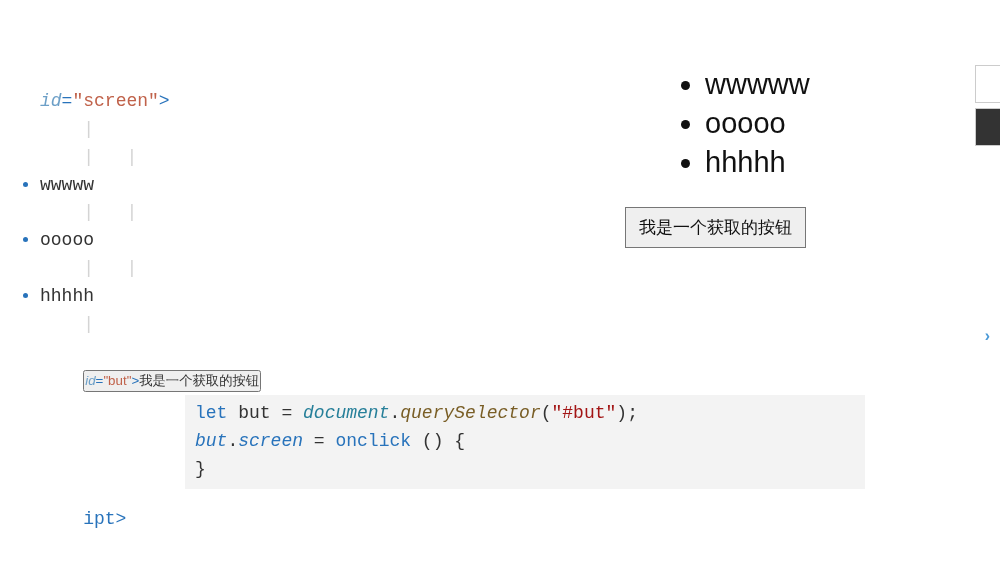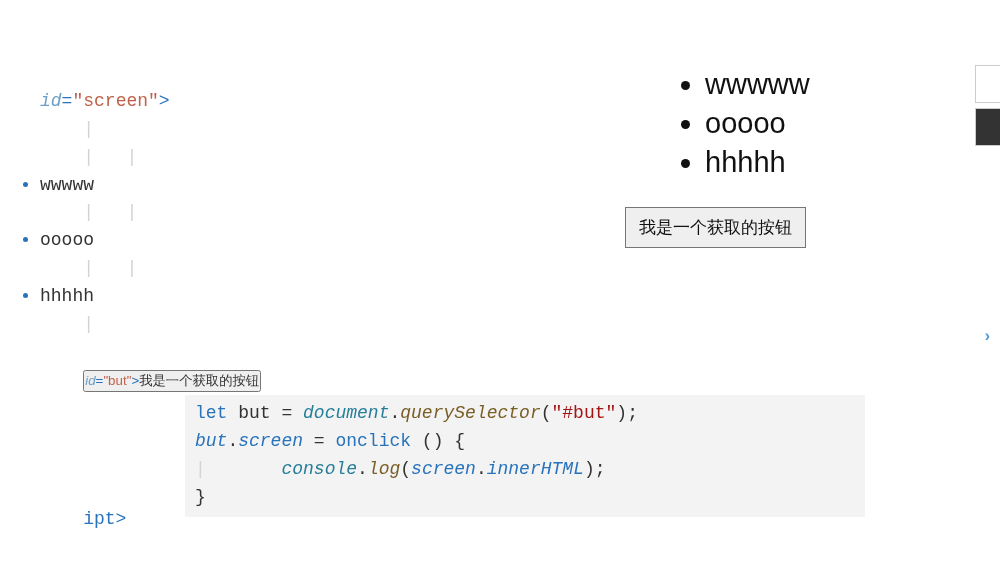--- a/index.html
+++ b/index.html
@@ -114,21 +114,20 @@
     <div class="code-line">&nbsp;</div>
     <div class="code-line">&nbsp;</div>
     <div class="code-line">    <span class="tag"></span></div>
     <div class="code-line">&nbsp;</div>
     <div class="code-line">    <span class="tag"><span class="tag">ipt&gt;</span></span></div>
   </div>
 
 <div class="code-block-2" id="js-code-container">
     <div class="code-line"><span class="keyword">let </span><span class="text-content">but = </span><span class="object-italic">document</span><span class="text-content">.</span><span class="method-italic">querySelector</span><span class="text-content">(</span><span class="string">"#but"</span><span class="text-content">);</span></div>
     <div class="code-line"><span class="var-italic">but</span><span class="text-content">.</span><span class="var-italic">screen</span><span class="text-content"> = </span><span class="keyword">onclick </span><span class="text-content">() {</span></div>
-    <div class="code-line"><span class="guide-line">|</span>       <span class="object-italic">console</span><span class="text-content">.</span><span class="method-italic">log</span><span class="text-content">(</span><span class="var-italic">screen</span><span class="text-content">.</span><span class="var-italic">innerHTML</span><span class="text-content">);</span></div>
     <div class="code-line"><span class="text-content">}</span></div>
   </div>
 
 <div class="browser-output">
   <ul class="browser-list">
     <li>wwwww</li>
     <li>ooooo</li>
     <li>hhhhh</li>
   </ul>
   <button class="browser-button">我是一个获取的按钮</button>

